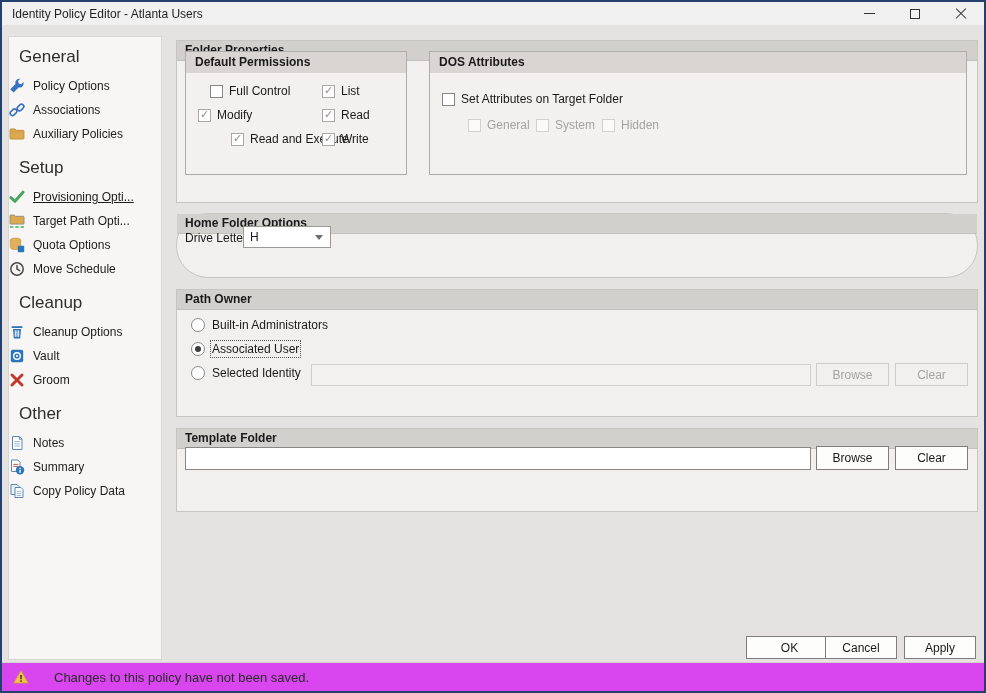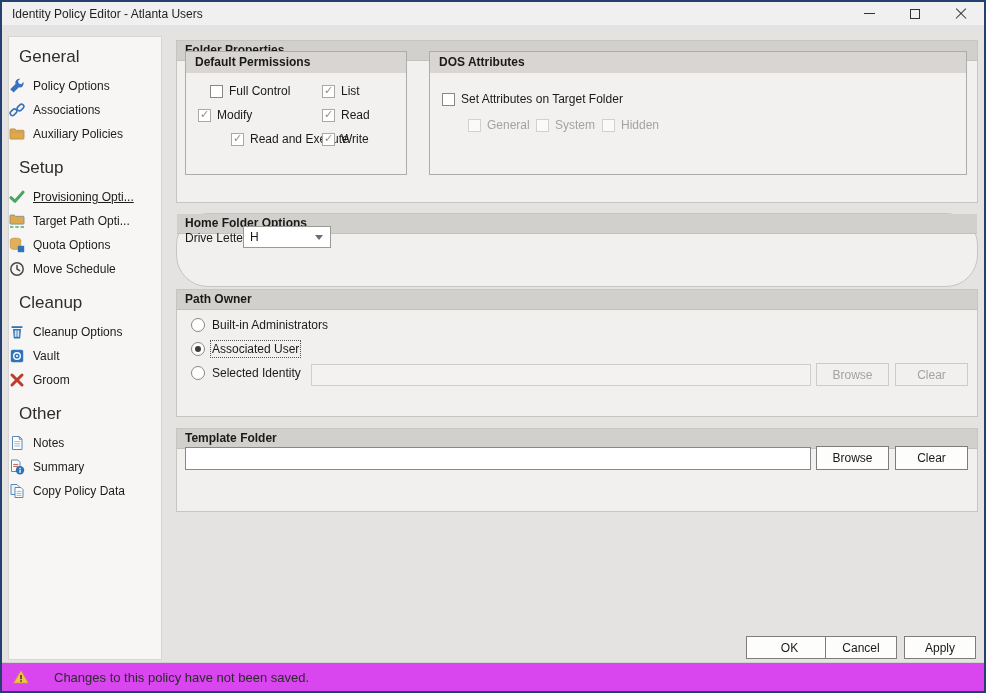--- a/index.html
+++ b/index.html
@@ -299,21 +299,21 @@
         <span class="box"></span>
         <span>System</span>
       </div>
       <div class="cb disabled" style="left:172px; top:66px;">
         <span class="box"></span>
         <span>Hidden</span>
       </div>
     </div>
   </div>
 
-  <div class="panel" style="left:176px; top:213px; width:802px; height:74px;border-radius:32px;">
+  <div class="panel" style="left:176px; top:213px; width:802px; height:65px;border-radius:32px;">
     <div class="panel-h">Home Folder Options</div>
     <span class="fld-label" style="left:8px; top:17px;">Drive Letter</span>
     <div class="combo" style="left:66px; top:12px;">
       <span>H</span>
       <span class="arrow"></span>
     </div>
   </div>
 
   <div class="panel" style="left:176px; top:289px; width:802px; height:128px;">
     <div class="panel-h">Path Owner</div>

